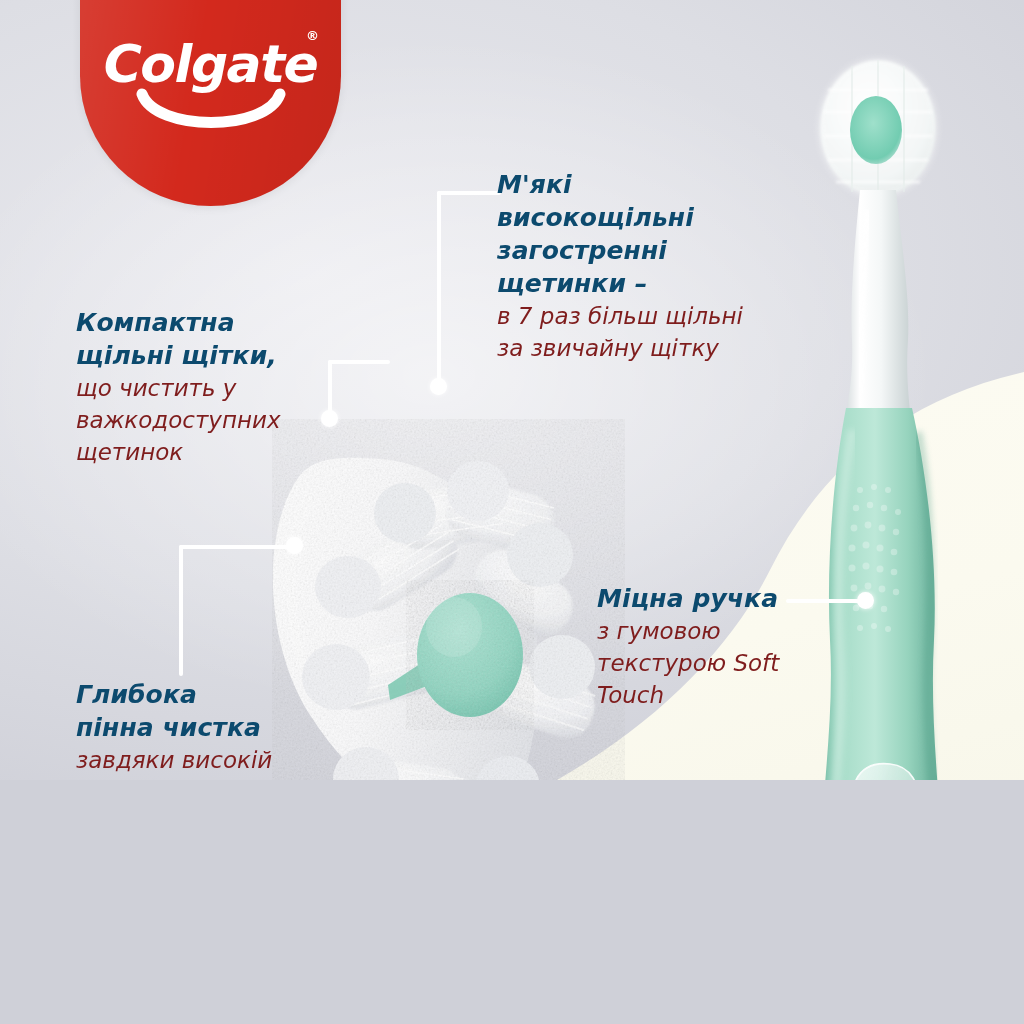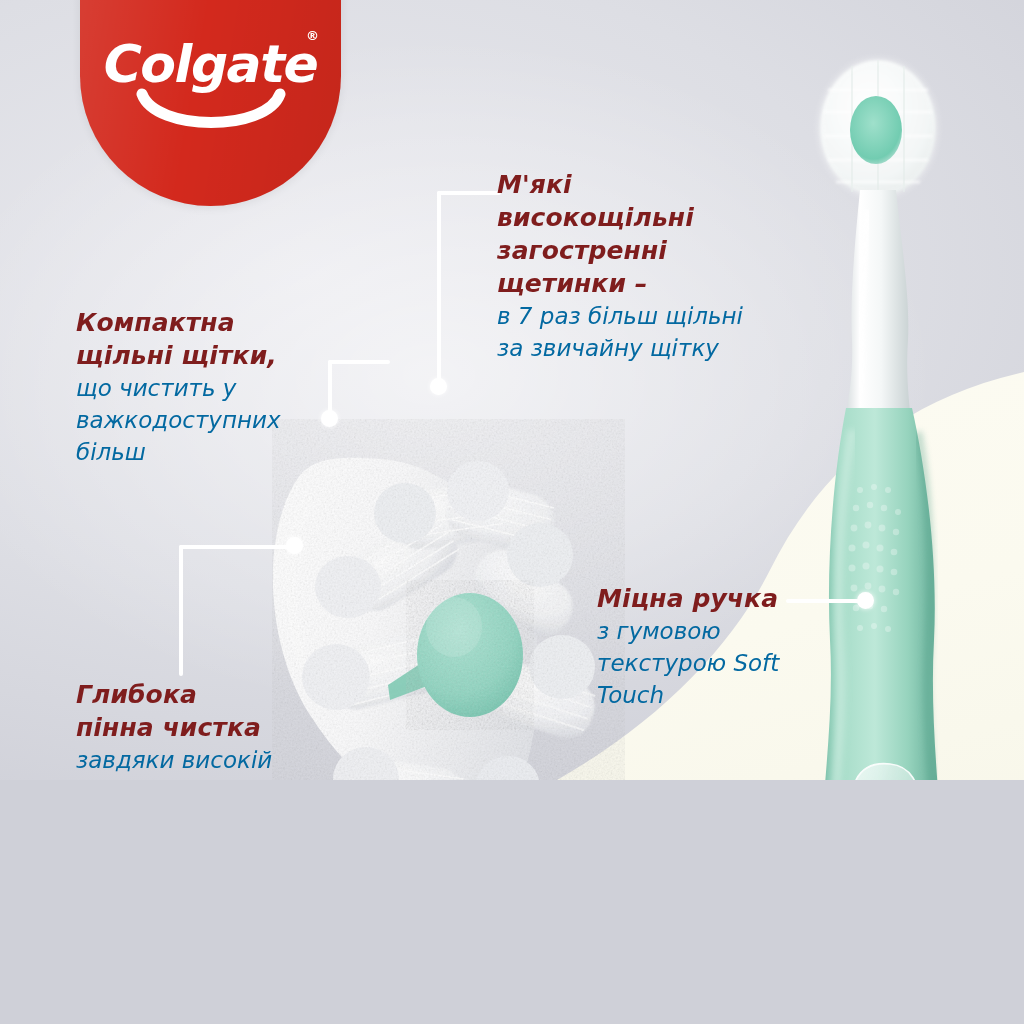--- a/index.html
+++ b/index.html
@@ -48,28 +48,28 @@
   }
   .logo-reg {
     position:absolute; right:22px; top:62px;
     color:#fff; font-size:13px; font-weight:bold;
   }
   .logo-smile { position:absolute; left:50%; top:122px; transform:translateX(-50%); }
 
   
   .callout { position:absolute; }
   .callout .hd {
-    color:#7f1d1d;
+    color:#0c4a6e;
     font-weight:bold; font-style:italic;
     font-size:25px; line-height:33px;
     letter-spacing:.1px;
     white-space:pre-line;
   }
   .callout .bd {
-    color:#0369a1;
+    color:#7f1d1d;
     font-style:italic; font-weight:normal;
     font-size:23px; line-height:32px;
     white-space:pre-line;
   }
   #callout-head   { left:76px;  top:306px; width:260px; }
   #callout-bristles { left:497px; top:168px; width:270px; }
   #callout-foam   { left:76px;  top:678px; width:262px; }
   #callout-handle { left:597px; top:582px; width:230px; }
 
   
@@ -385,21 +385,21 @@
   <div class="dot" style="left:286px; top:537px;"></div>
 
   <div class="leader h" style="left:786px; top:599px; width:80px;"></div>
   <div class="dot" style="left:857px; top:592px;"></div>
 
   <div class="callout" id="callout-head">
     <div class="hd">Компактна
 щільні щітки,</div>
     <div class="bd">що чистить у
 важкодоступних
-більш</div>
+щетинок</div>
   </div>
 
   <div class="callout" id="callout-bristles">
     <div class="hd">М'які
 високощільні
 загостренні
 щетинки –</div>
     <div class="bd">в 7 раз більш щільні
 за звичайну щітку</div>
   </div>

